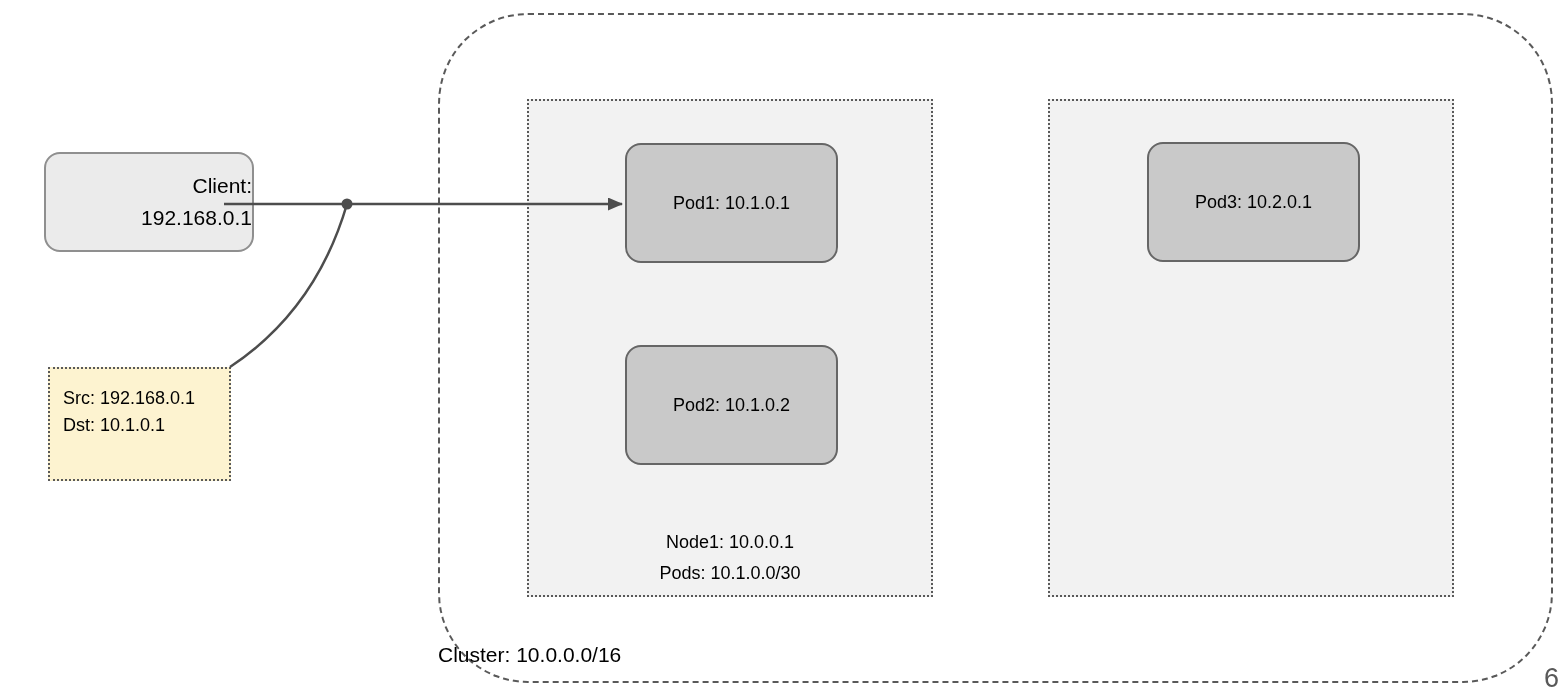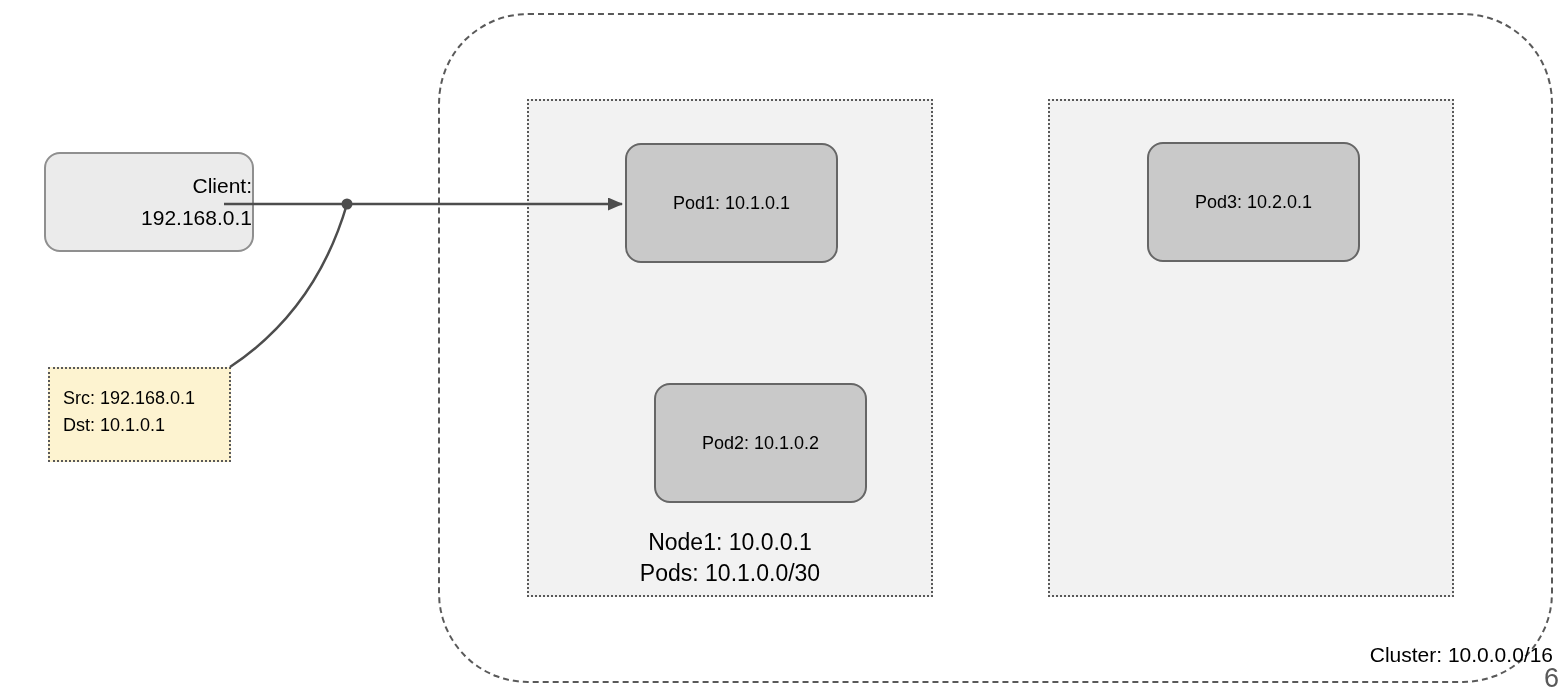--- a/index.html
+++ b/index.html
@@ -21,65 +21,65 @@
     background: #ebebeb;
     border: 2px solid #8f8f8f;
     border-radius: 16px;
     display: flex; flex-direction: column;
     align-items: flex-end; justify-content: center;
     font-size: 21px; line-height: 32px; margin-left: 32px;
   }
 
   
   .packet-note {
-    left: 48px; top: 367px; width: 183px; height: 95px;
+    left: 48px; top: 367px; width: 183px; height: 114px;
     background: #fdf3d0;
     border: 2px dotted #595959;
     padding: 16px 0 0 13px;
     font-size: 18px; line-height: 27px;
   }
 
   
   .cluster-box {
     left: 438px; top: 13px; width: 1115px; height: 670px;
     border: 2px dashed #595959;
     border-radius: 90px;
   }
   .cluster-label {
     left: 438px; top: 643px; width: 1115px;
-    text-align: right;
+    text-align: left;
     font-size: 21px;
   }
 
   
   .node-box {
     top: 99px; width: 406px; height: 498px;
     background: #f2f2f2;
     border: 2px dotted #595959;
   }
   .node-box.node-1 { left: 527px; }
   .node-box.node-2 { left: 1048px; }
   .node-caption {
     position: absolute;
     left: 0; bottom: 6px; width: 100%;
     text-align: center;
-    font-size: 23px; line-height: 31px;
+    font-size: 18px; line-height: 31px;
   }
 
   
   .pod-box {
     width: 213px; height: 120px;
     background: #c9c9c9;
     border: 2px solid #666666;
     border-radius: 16px;
     display: flex; align-items: center; justify-content: center;
     font-size: 18px;
   }
   .pod-1 { left: 625px; top: 143px; }
-  .pod-2 { left: 654px; top: 345px; margin-top: 38px; }
+  .pod-2 { left: 625px; top: 345px; }
   .pod-3 { left: 1147px; top: 142px; }
 
   
   .connector-layer {
     left: 0; top: 0; width: 1568px; height: 698px;
     pointer-events: none;
   }
 
   
   .page-number {

